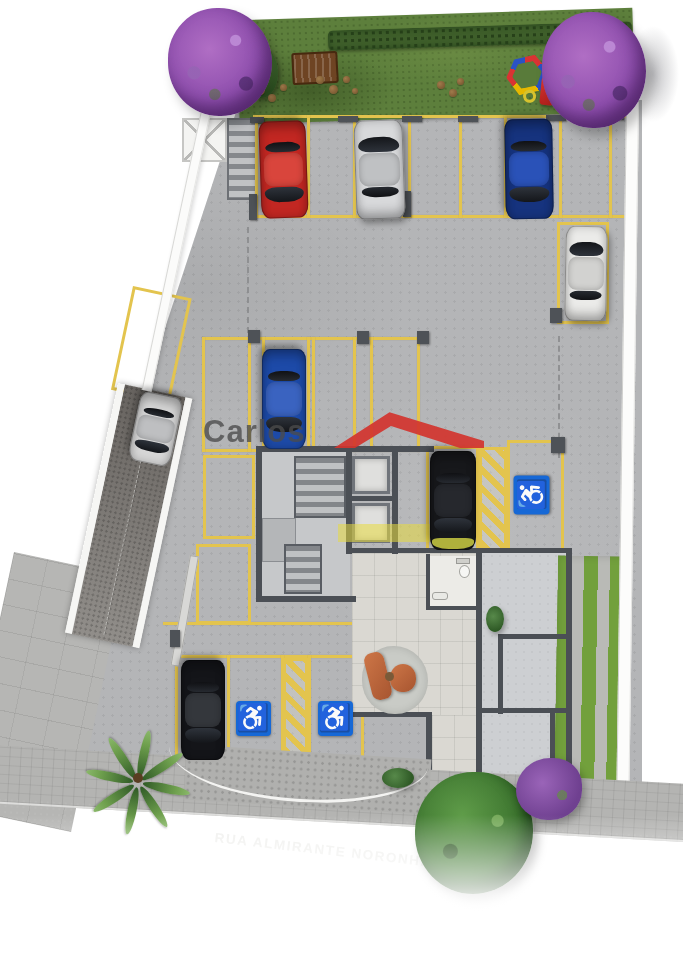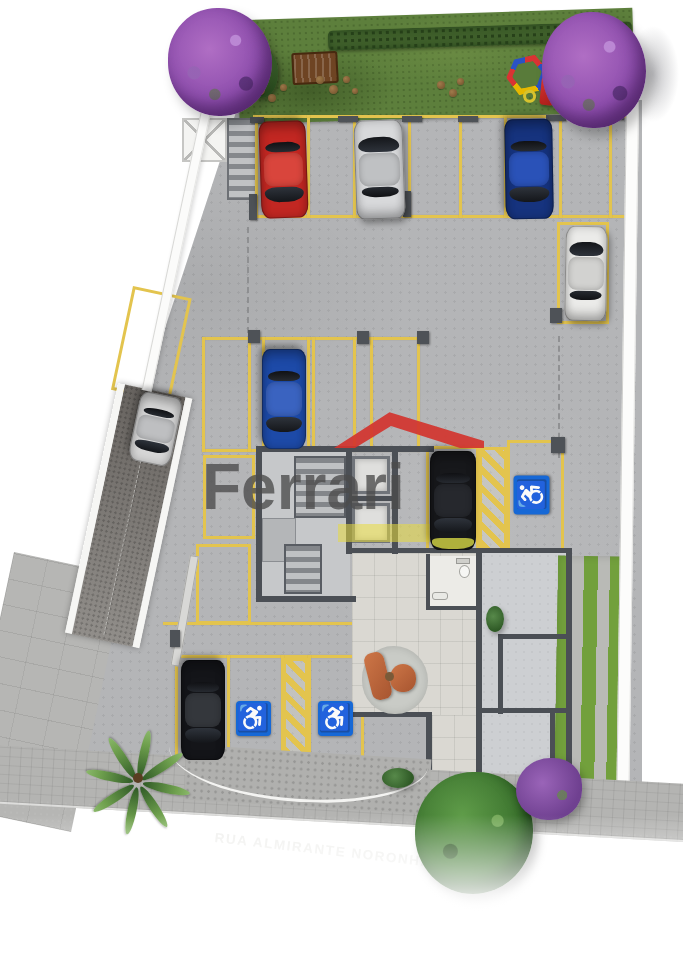--- a/index.html
+++ b/index.html
@@ -249,21 +249,21 @@
       <div class="palm-leaf" style="transform: rotate(57deg) translateX(5px);"></div>
       <div class="palm-leaf" style="transform: rotate(102deg) translateX(5px);"></div>
       <div class="palm-leaf" style="transform: rotate(147deg) translateX(5px);"></div>
       <div class="palm-leaf" style="transform: rotate(192deg) translateX(5px);"></div>
       <div class="palm-leaf" style="transform: rotate(237deg) translateX(5px);"></div>
       <div class="palm-leaf" style="transform: rotate(282deg) translateX(5px);"></div>
       <div class="palm-leaf" style="transform: rotate(327deg) translateX(5px);"></div>
       <div class="palm-core"></div>
     </div>
 
-  <div class="wm wm-2">Ferrari</div>
+  <div class="wm wm-1">Carlos</div>
   <div class="wm-logo"></div>
 
   <div class="fade"></div>
 <div class="yline" style="left: 253px; top: 115px; width: 380px; height: 3px;"></div>
     <div class="yline" style="left: 253px; top: 215px; width: 380px; height: 3px;"></div>
     <div class="yline" style="left: 255px; top: 115px; width: 3px; height: 103px;"></div>
     <div class="yline" style="left: 307px; top: 115px; width: 3px; height: 103px;"></div>
     <div class="yline" style="left: 353px; top: 115px; width: 3px; height: 103px;"></div>
     <div class="yline" style="left: 408px; top: 115px; width: 3px; height: 103px;"></div>
     <div class="yline" style="left: 459px; top: 115px; width: 3px; height: 103px;"></div>

